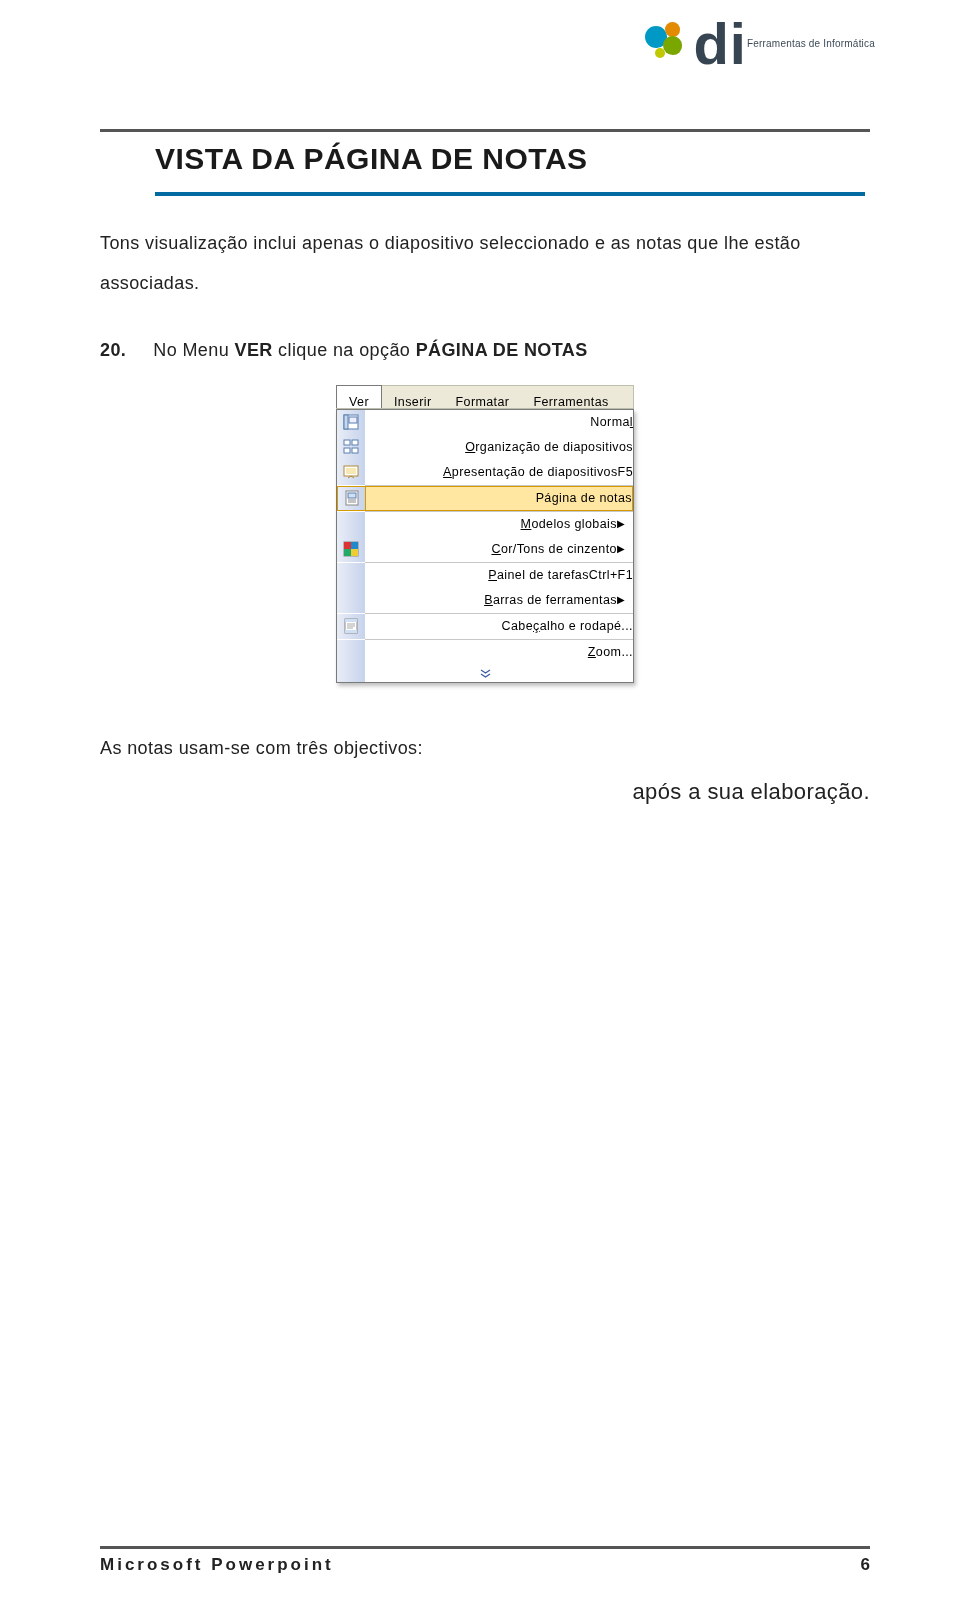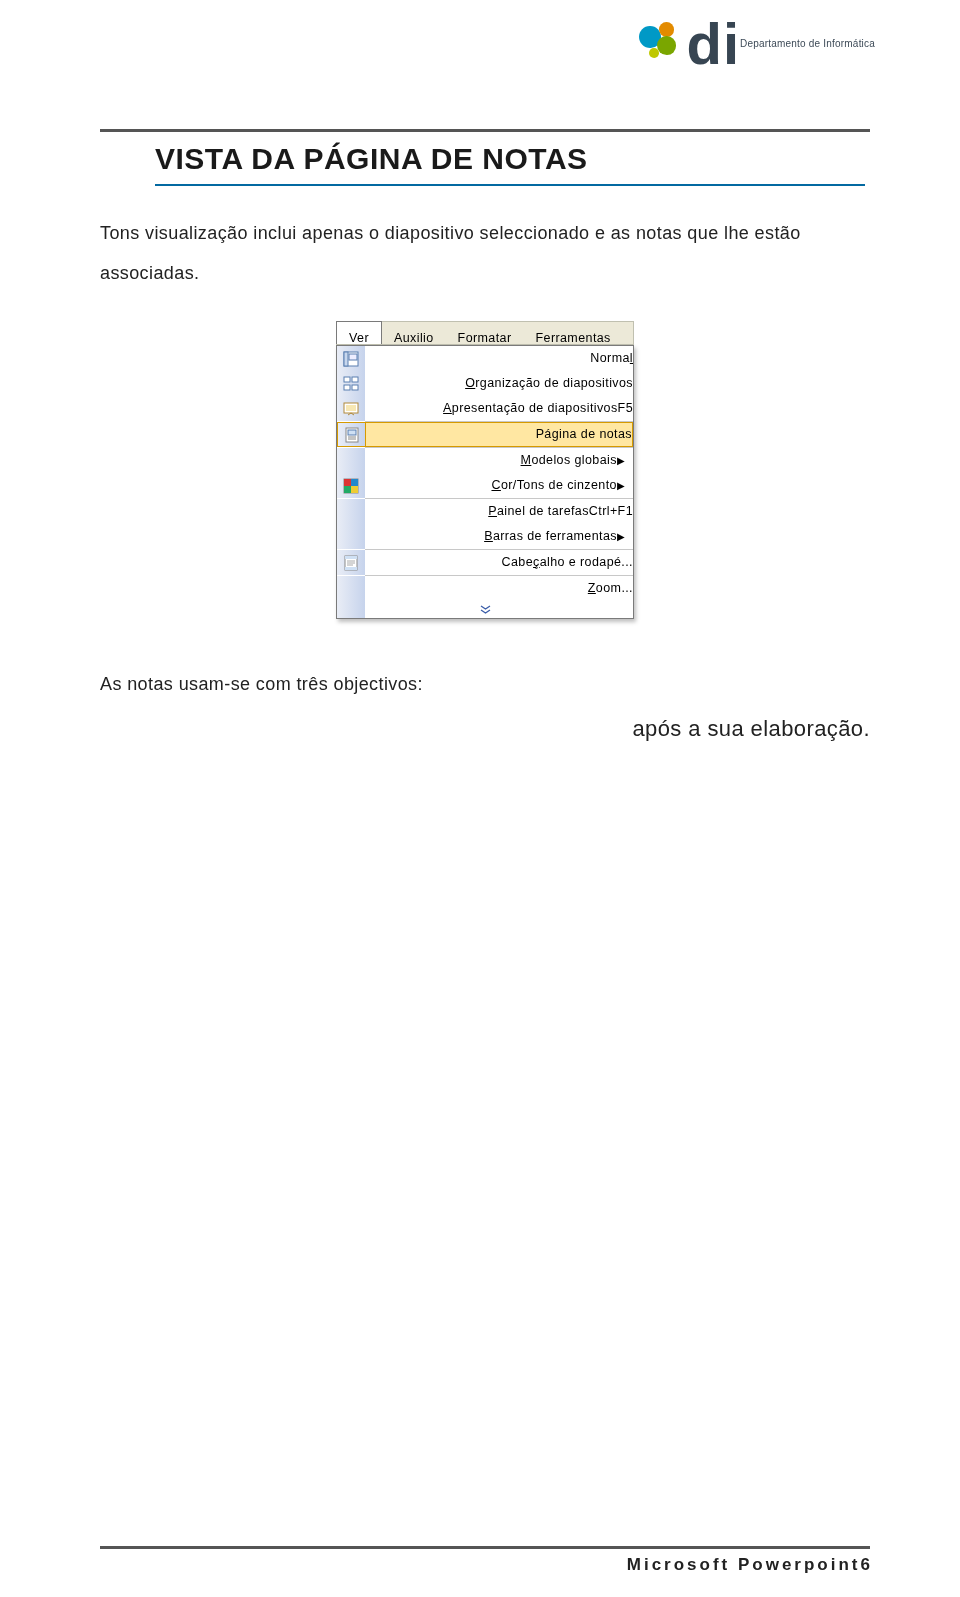--- a/index.html
+++ b/index.html
@@ -15,22 +15,22 @@
   .logo-di { font-family: Arial, sans-serif; font-weight: 700; font-size: 58px; letter-spacing: 1px; color: #374552; line-height: 0.9; }
   .logo-sub { font-size: 10px; color: #3d4a57; letter-spacing: 0.2px; margin-top: -2px; }
 
   
   .section-title {
     margin: 10px 0 16px 55px;
     font-family: Arial, Helvetica, sans-serif;
     font-weight: 700;
     font-size: 30px;
     color: #1a1a1a;
-    padding-bottom: 8px;
-    border-bottom: 2px solid #0369a1;
+    padding-bottom: 16px;
+    border-bottom: 4px solid #0369a1;
     width: 710px;
     letter-spacing: 0.5px;
   }
 
   
   .body-text { margin-top: 28px; font-size: 18px; line-height: 2.2; letter-spacing: 0.4px; }
   .para { margin-bottom: 28px; }
   .step { margin-bottom: 14px; }
   .bold { font-weight: 700; }
 
@@ -53,54 +53,59 @@
   .m-chev svg { width: 11px; height: 9px; }
   .under { text-decoration: underline; }
 
   
   .bullets { margin: 0 0 0 64px; }
   .bullets .bi { position: relative; padding-left: 48px; margin: 0; font-size: 18px; line-height: 2.2; }
   .bullets .bi::before { content: "•"; position: absolute; left: 0; top: 0; }
   .after-list { margin-top: 0; font-size: 22px; line-height: 2.2; text-align: right; }
 
   
-  .footer { position: absolute; left: 100px; right: 90px; bottom: 22px; border-top: 3px solid #555; padding-top: 6px; display: flex; justify-content: flex-end; font-size: 17px; font-weight: 700; letter-spacing: 3px; color: #222; }
+  .footer { position: absolute; left: 100px; right: 90px; bottom: 22px; border-top: 3px solid #555; padding-top: 6px; display: flex; justify-content: space-between; font-size: 17px; font-weight: 700; letter-spacing: 3px; color: #222; }
   .footer .pn { letter-spacing: 0; }
 </style>
 </head>
 <body>
 
 <div class="page">
 
   <div class="header">
     <div class="logo-wrap">
       <div class="logo-mark">
         <span class="blob" style="width:22px;height:22px;background:#0099c6;left:4px;top:4px;"></span>
         <span class="blob" style="width:15px;height:15px;background:#e38b00;left:24px;top:0;"></span>
         <span class="blob" style="width:19px;height:19px;background:#7aa600;left:22px;top:14px;"></span>
         <span class="blob" style="width:10px;height:10px;background:#bfc800;left:14px;top:26px;"></span>
       </div>
       <div class="logo-text">
         <div class="logo-di">di</div>
-        <div class="logo-sub">Departamento de Informática</div>
+        <div class="logo-sub">Ferramentas de Informática</div>
       </div>
     </div>
   </div>
 
   <h1 class="section-title">VISTA DA PÁGINA DE NOTAS</h1>
 
   <div class="body-text">
 
     <p class="para">Tons visualização inclui apenas o diapositivo seleccionado e as notas que lhe estão associadas.</p>
 
+    <p class="step">
+      <span class="bold">20.</span>
+      &nbsp;&nbsp;&nbsp;
+      <span>No Menu </span><span class="bold">VER</span><span> clique na opção </span><span class="bold">PÁGINA DE NOTAS</span>
+    </p>
 
     <div class="menu-shot">
       <div class="menu-bar">
         <div class="menu-top active"><span>Ver</span></div>
-        <div class="menu-top"><span>Auxilio</span></div>
+        <div class="menu-top"><span>Inserir</span></div>
         <div class="menu-top"><span>Formatar</span></div>
         <div class="menu-top"><span>Ferramentas</span></div>
       </div>
       <div class="menu-drop">
         <div class="menu-items" id="menu-items">
             <div class="m-row">
               <div class="m-icon" style="background: linear-gradient(90deg, rgb(233, 237, 246), rgb(198, 211, 236)); height: 100%;">
                 <svg viewBox="0 0 16 16">
                   <rect x="1" y="1" width="14" height="14" fill="#fff" stroke="#5a7fb0"></rect>
                   <rect x="1" y="1" width="4" height="14" fill="#c7d7ee" stroke="#5a7fb0"></rect>

